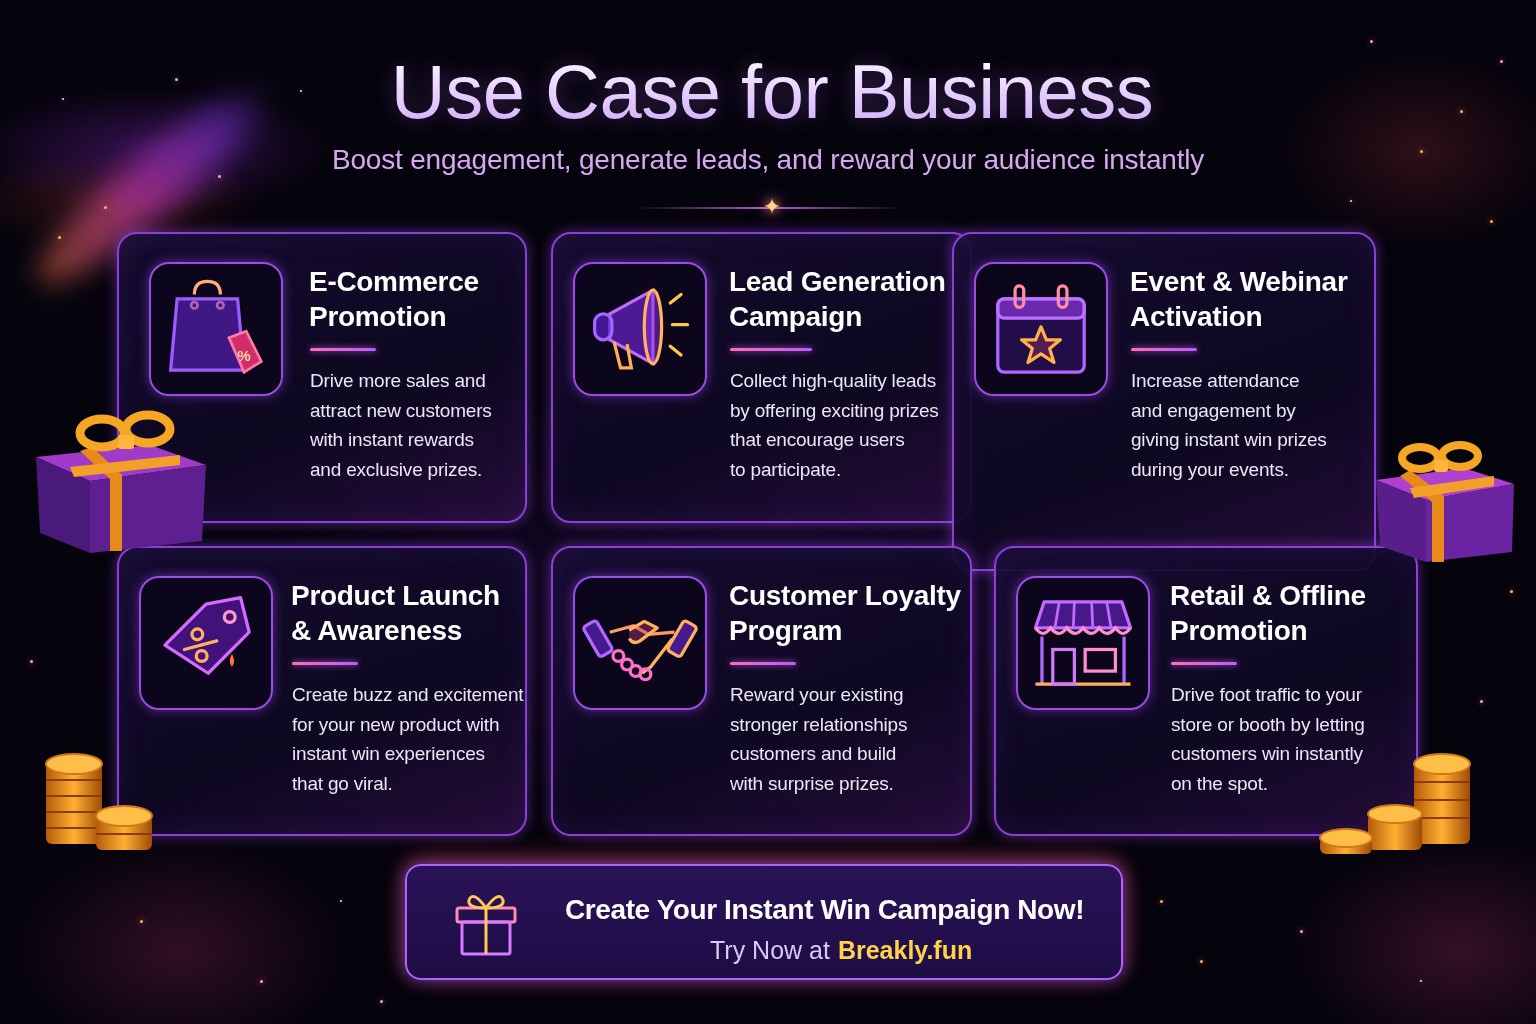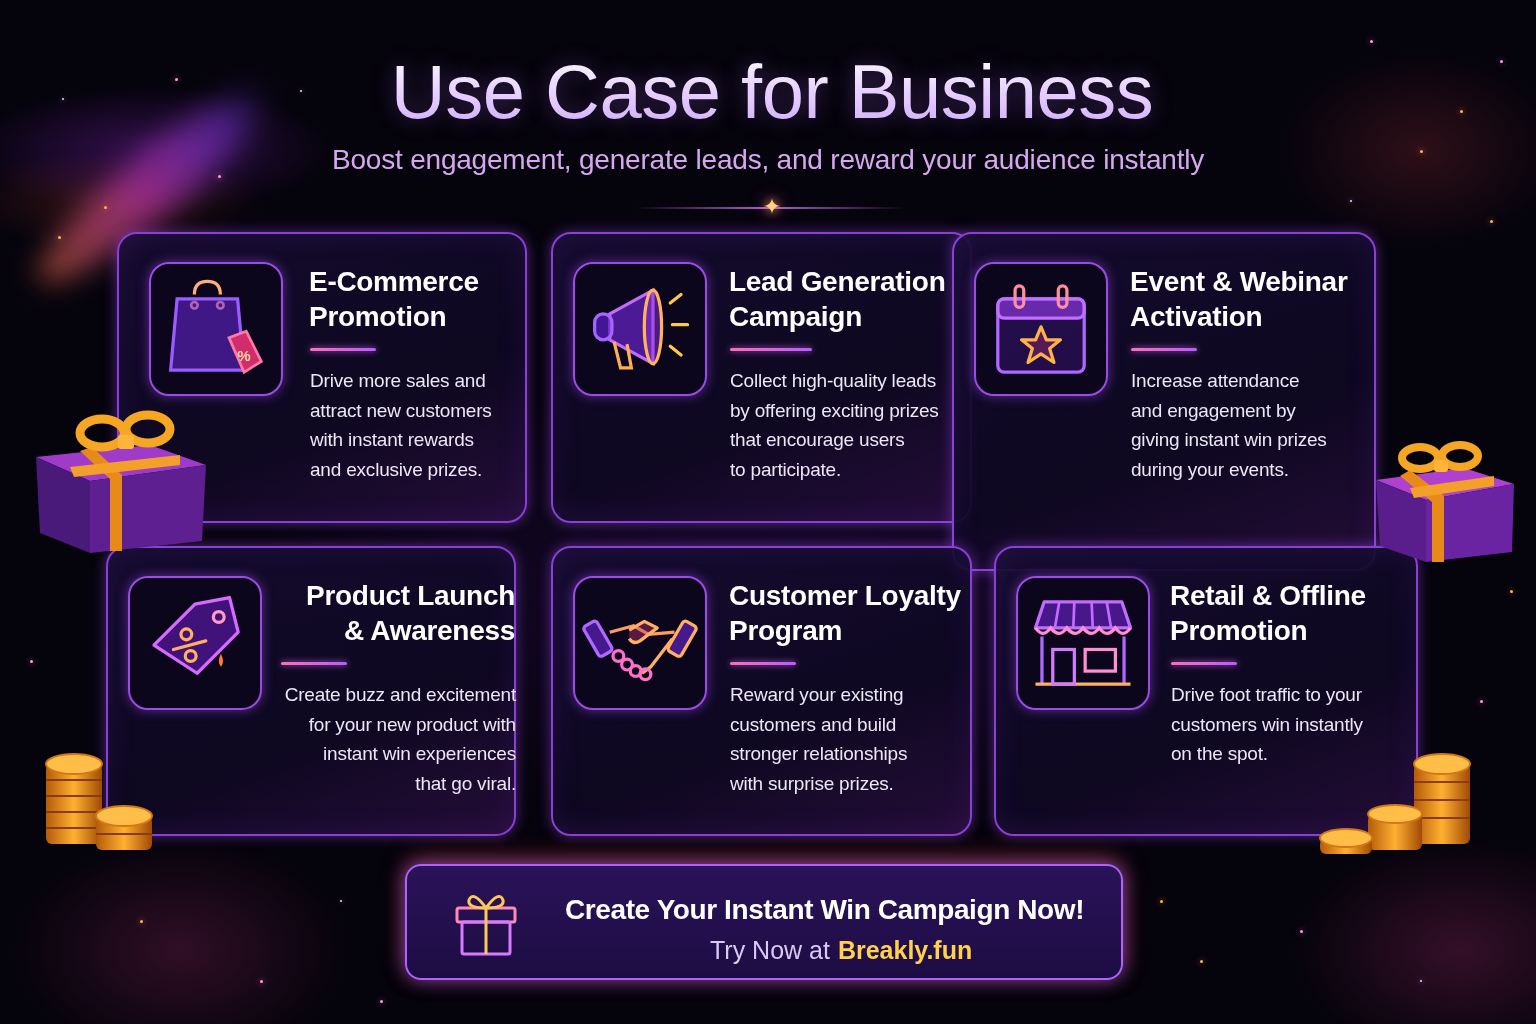--- a/index.html
+++ b/index.html
@@ -196,21 +196,21 @@
   </div>
   <div class="card-underline" style="left:177px;"></div>
   <div class="card-desc" style="left:177px;width:240px;">
     <div>Increase attendance</div>
     <div>and engagement by</div>
     <div>giving instant win prizes</div>
     <div>during your events.</div>
   </div>
 </div>
 
-<div class="card" style="left:106px;top:546px;width:410px;height:290px;text-align:right;">
+<div class="card" style="left:117px;top:546px;width:410px;height:290px;">
   <div class="icon-box" style="left:20px;">
     <svg viewBox="0 0 100 100">
       <path d="M12 52 L50 14 L82 8 L90 40 L52 78 Z" transform="rotate(0)" fill="rgba(110,30,200,0.55)" stroke="#d86bff" stroke-width="3" stroke-linejoin="round"></path>
       <circle cx="72" cy="26" r="5" fill="none" stroke="#ff9ec4" stroke-width="3"></circle>
       <circle cx="42" cy="42" r="5" fill="none" stroke="#ffb060" stroke-width="3"></circle>
       <circle cx="46" cy="62" r="5" fill="none" stroke="#ffb060" stroke-width="3"></circle>
       <line x1="30" y1="56" x2="60" y2="48" stroke="#ffb060" stroke-width="3" stroke-linecap="round"></line>
       <path d="M74 60 Q70 68 74 72 Q78 68 74 60" fill="#ff7a30"></path>
     </svg>
   </div>
@@ -241,22 +241,22 @@
       <circle cx="55" cy="79" r="5" fill="none" stroke="#ff70c8" stroke-width="3"></circle>
     </svg>
   </div>
   <div class="card-title" style="left:176px;width:240px;">
     <div>Customer Loyalty</div>
     <div>Program</div>
   </div>
   <div class="card-underline" style="left:177px;"></div>
   <div class="card-desc" style="left:177px;width:240px;">
     <div>Reward your existing</div>
+    <div>stronger relationships</div>
     <div>customers and build</div>
-    <div>stronger relationships</div>
     <div>with surprise prizes.</div>
   </div>
 </div>
 
 <div class="card" style="left:994px;top:546px;width:424px;height:290px;padding-left:44px;">
   <div class="icon-box" style="left:20px;">
     <svg viewBox="0 0 100 100">
       <path d="M14 12 L86 12 L94 36 L6 36 Z" fill="rgba(120,40,230,0.55)" stroke="#c46bff" stroke-width="3" stroke-linejoin="round"></path>
       <path d="M6 36 Q13 46 20 36 Q28 46 35 36 Q43 46 50 36 Q58 46 65 36 Q72 46 80 36 Q87 46 94 36" fill="none" stroke="#ff8fd0" stroke-width="3"></path>
       <line x1="28" y1="12" x2="24" y2="36" stroke="#c46bff" stroke-width="2.5"></line>
@@ -269,20 +269,21 @@
       <rect x="52" y="56" width="28" height="20" fill="none" stroke="#ff8fd0" stroke-width="3"></rect>
     </svg>
   </div>
   <div class="card-title" style="left:174px;width:240px;">
     <div>Retail &amp; Offline</div>
     <div>Promotion</div>
   </div>
   <div class="card-underline" style="left:175px;"></div>
   <div class="card-desc" style="left:175px;width:240px;">
     <div>Drive foot traffic to your</div>
+    <div>store or booth by letting</div>
     <div>customers win instantly</div>
     <div>on the spot.</div>
   </div>
 </div>
 
 <svg class="gift" style="left:30px;top:405px;width:180px;height:150px;" viewBox="0 0 180 150">
   <path d="M6 52 L120 40 L176 60 L60 76 Z" fill="#a03ac8"></path>
   <path d="M6 52 L60 76 L60 148 L10 128 Z" fill="#4a1a7a"></path>
   <path d="M60 76 L176 60 L172 136 L60 148 Z" fill="#5e1f90"></path>
   <path d="M62 42 L92 70 L92 146 L80 146 L80 74 L50 46 Z" fill="#e88a1a"></path>

